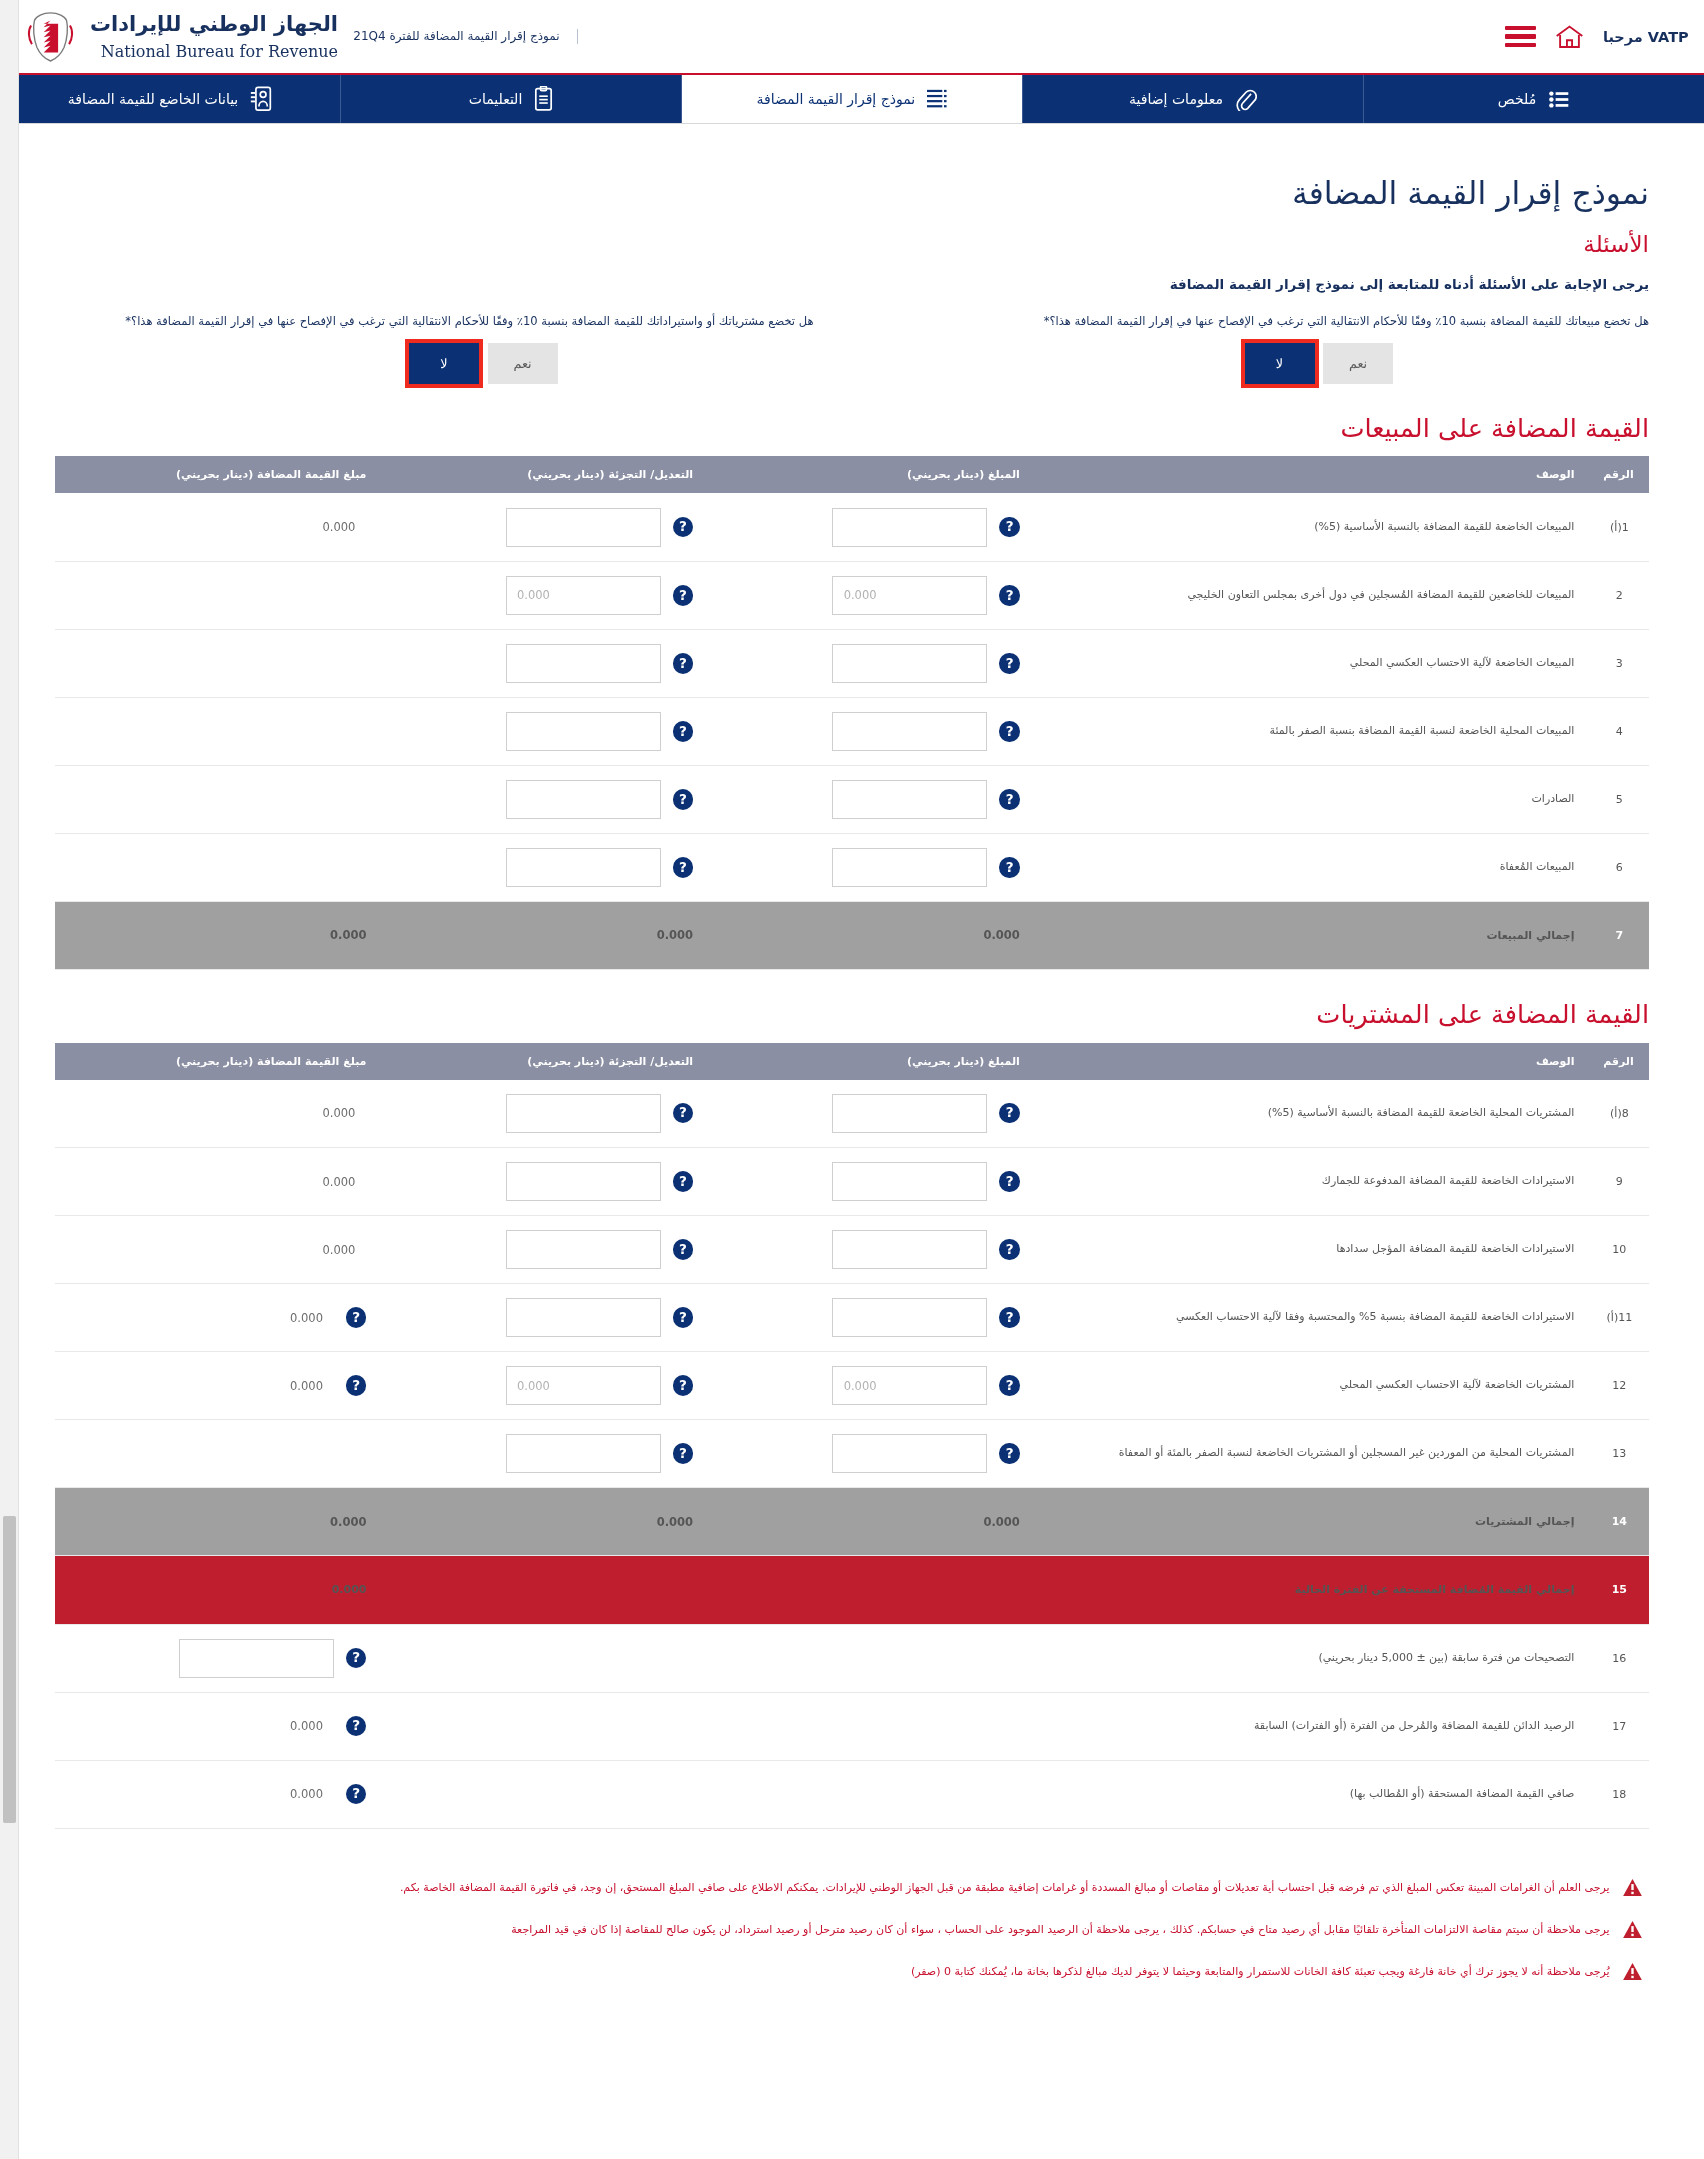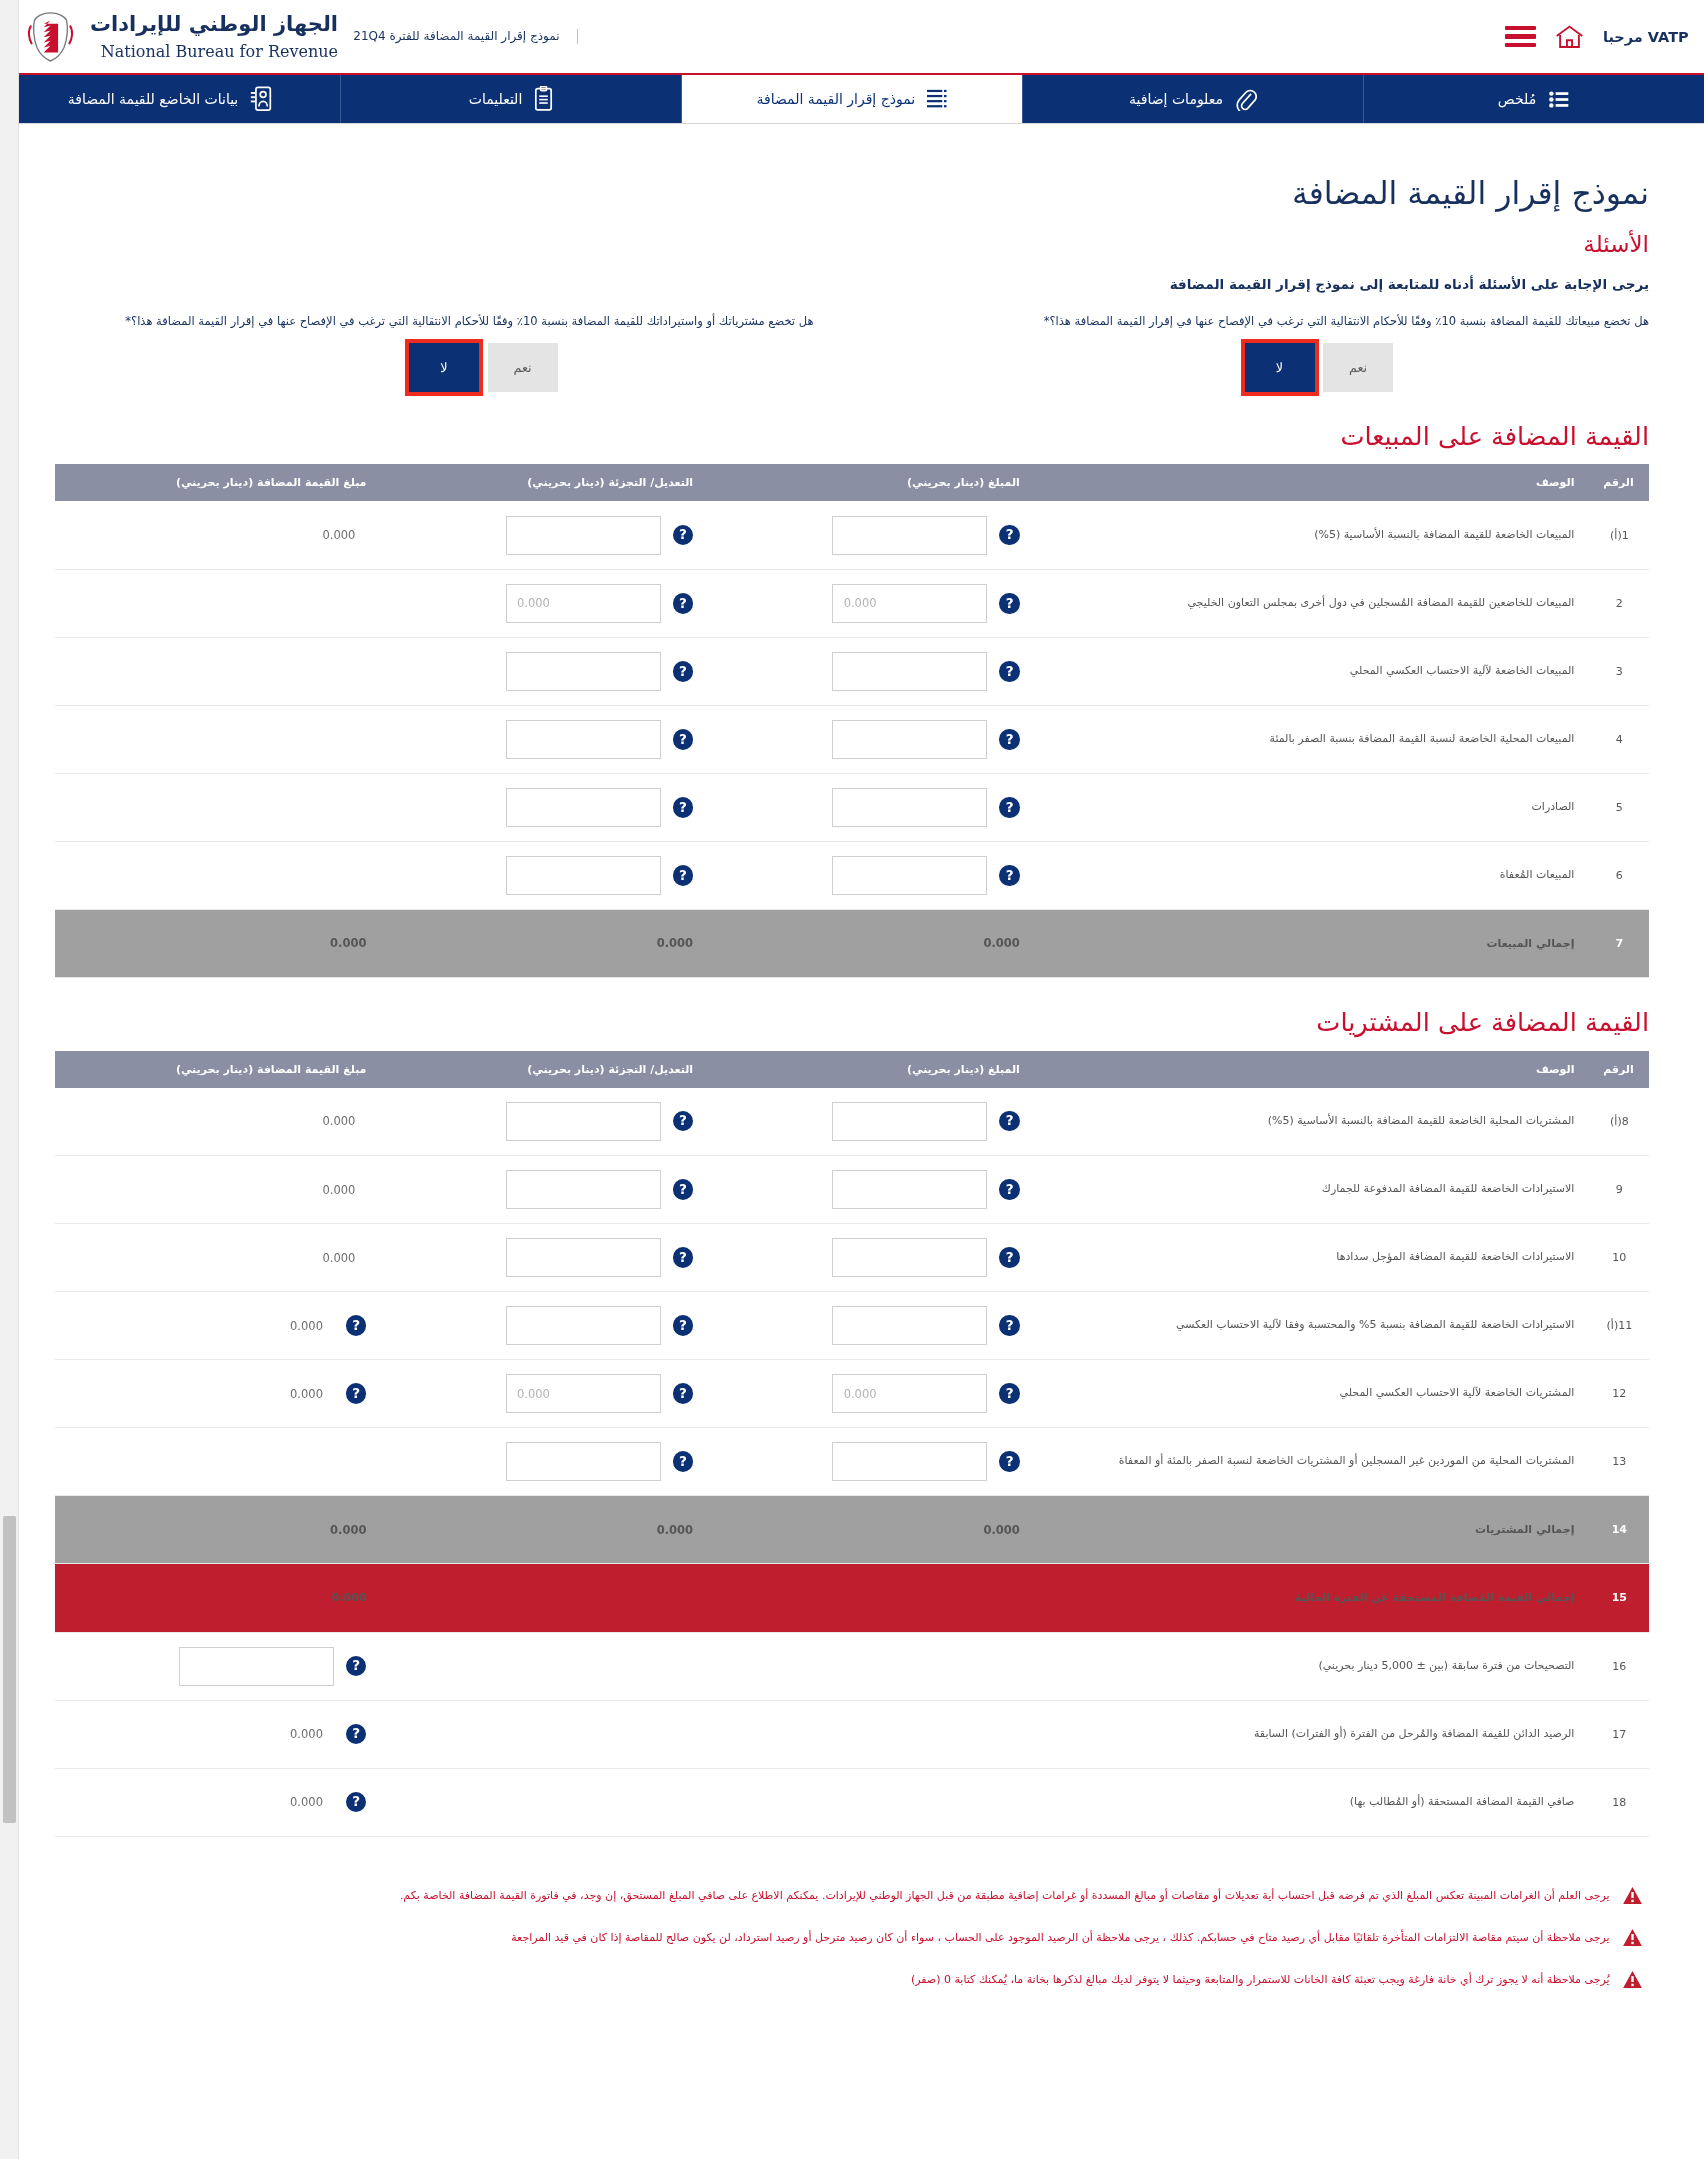--- a/index.html
+++ b/index.html
@@ -83,21 +83,21 @@
   }
   .q-row { display: flex; direction: rtl; gap: 77px; margin-bottom: 25.6px; }
   .q-block { flex: 1 1 0; }
   .q-text {
     font-size: 11.5px; color: #17305e; text-align: right; line-height: 1.85;
     margin-bottom: 10.2px;
   }
   .q-btns { display: flex; direction: rtl; justify-content: flex-start;
             gap: 8.5px; padding-right: 256px; }
   .q-btn {
-    min-width: 70px; height: 49px; display: flex; align-items: center;
+    min-width: 70px; height: 41px; display: flex; align-items: center;
     justify-content: center; font-size: 12.8px; cursor: pointer;
     background: #e4e4e4; color: #5a5a5a; border: none;
   }
   .q-btn.selected {
     background: #0b3174; color: #ffffff; outline: 4.3px solid #ef2a1e;
     outline-offset: -0.9px;
   }
 
   
   .sec-title {

